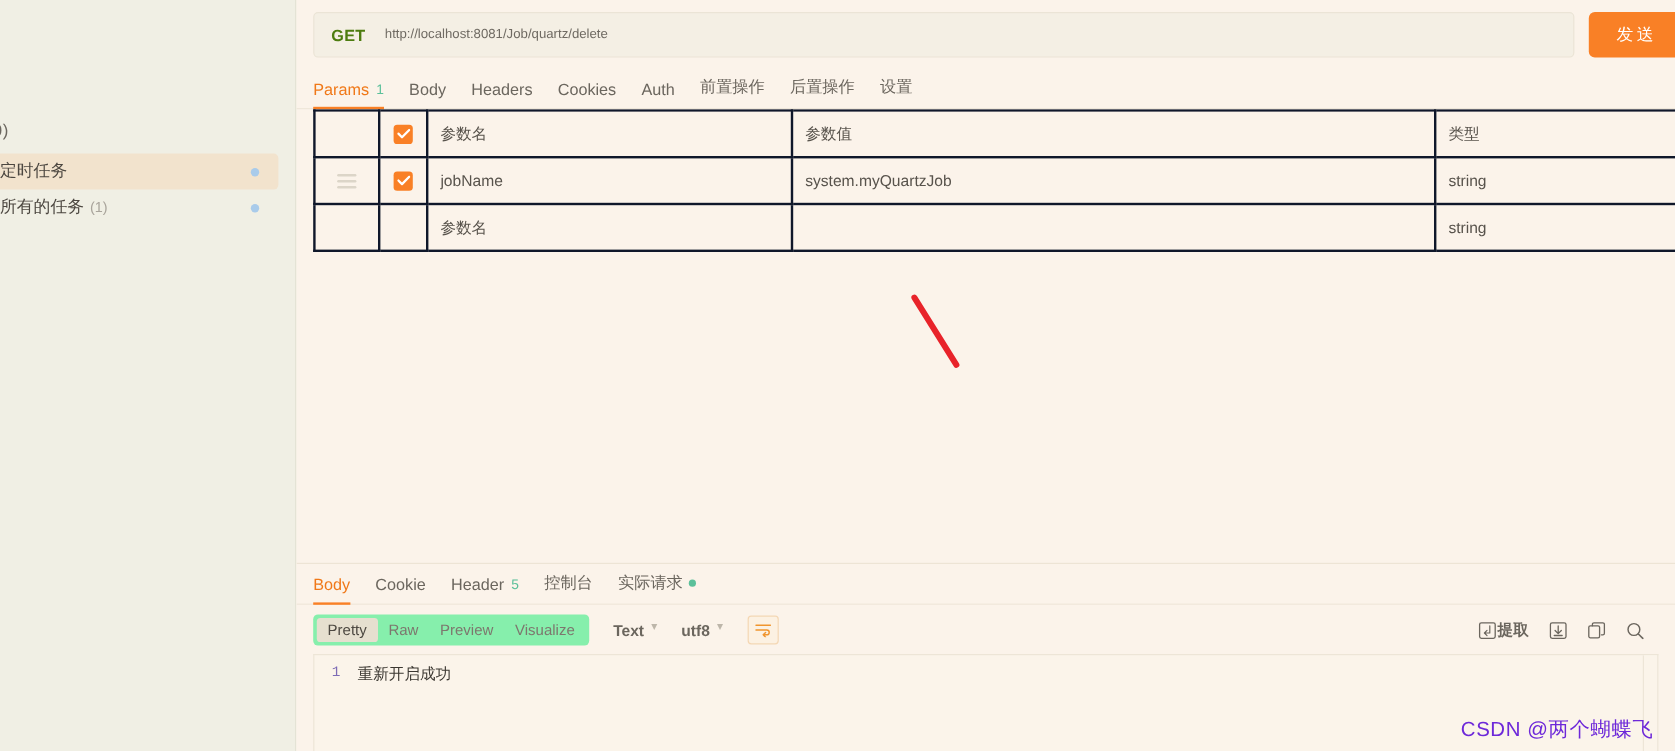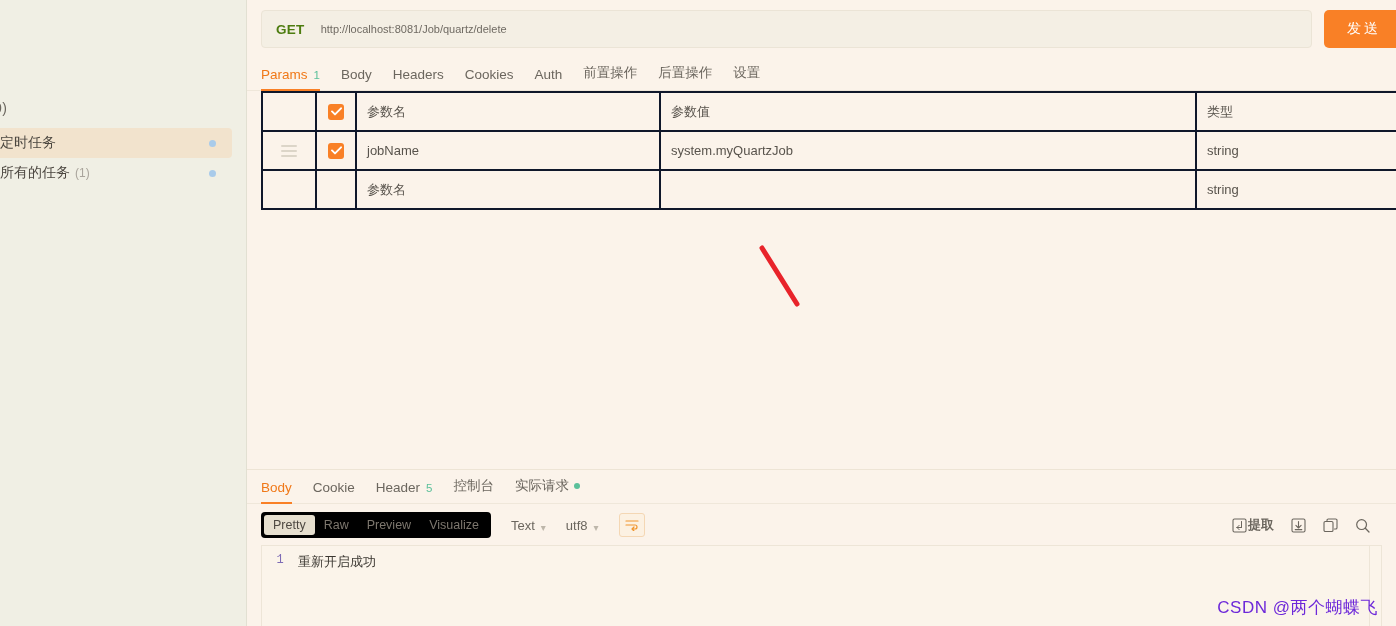--- a/index.html
+++ b/index.html
@@ -270,42 +270,43 @@
     margin-left: 5px;
   }
   .fmt-row {
     display: flex;
     align-items: center;
     padding: 8px 14px 7px 14px;
     flex: 0 0 auto;
   }
   .seg {
     display: flex;
-    background: #000000;
+    background: #86efac;
     border-radius: 4px;
     padding: 3px;
   }
   .seg-item {
     font-size: 12.5px;
     color: #7d776e;
     padding: 3px 9px;
     border-radius: 3px;
     white-space: nowrap;
   }
   .seg-item.active {
     background: #E6DFCF;
     color: #4d4841;
   }
   .drop {
     display: flex;
-    align-items: flex-end;
+    align-items: flex-start;
     margin-left: 20px;
     font-size: 13px;
     color: #6b665e;
     white-space: nowrap;
+    font-weight: bold;
   }
   .chev {
     margin-left: 6px;
     color: #BDB6AA;
     font-size: 10px;
     line-height: 1;
   }
   .wrap-btn {
     margin-left: 20px;
     width: 24px;

